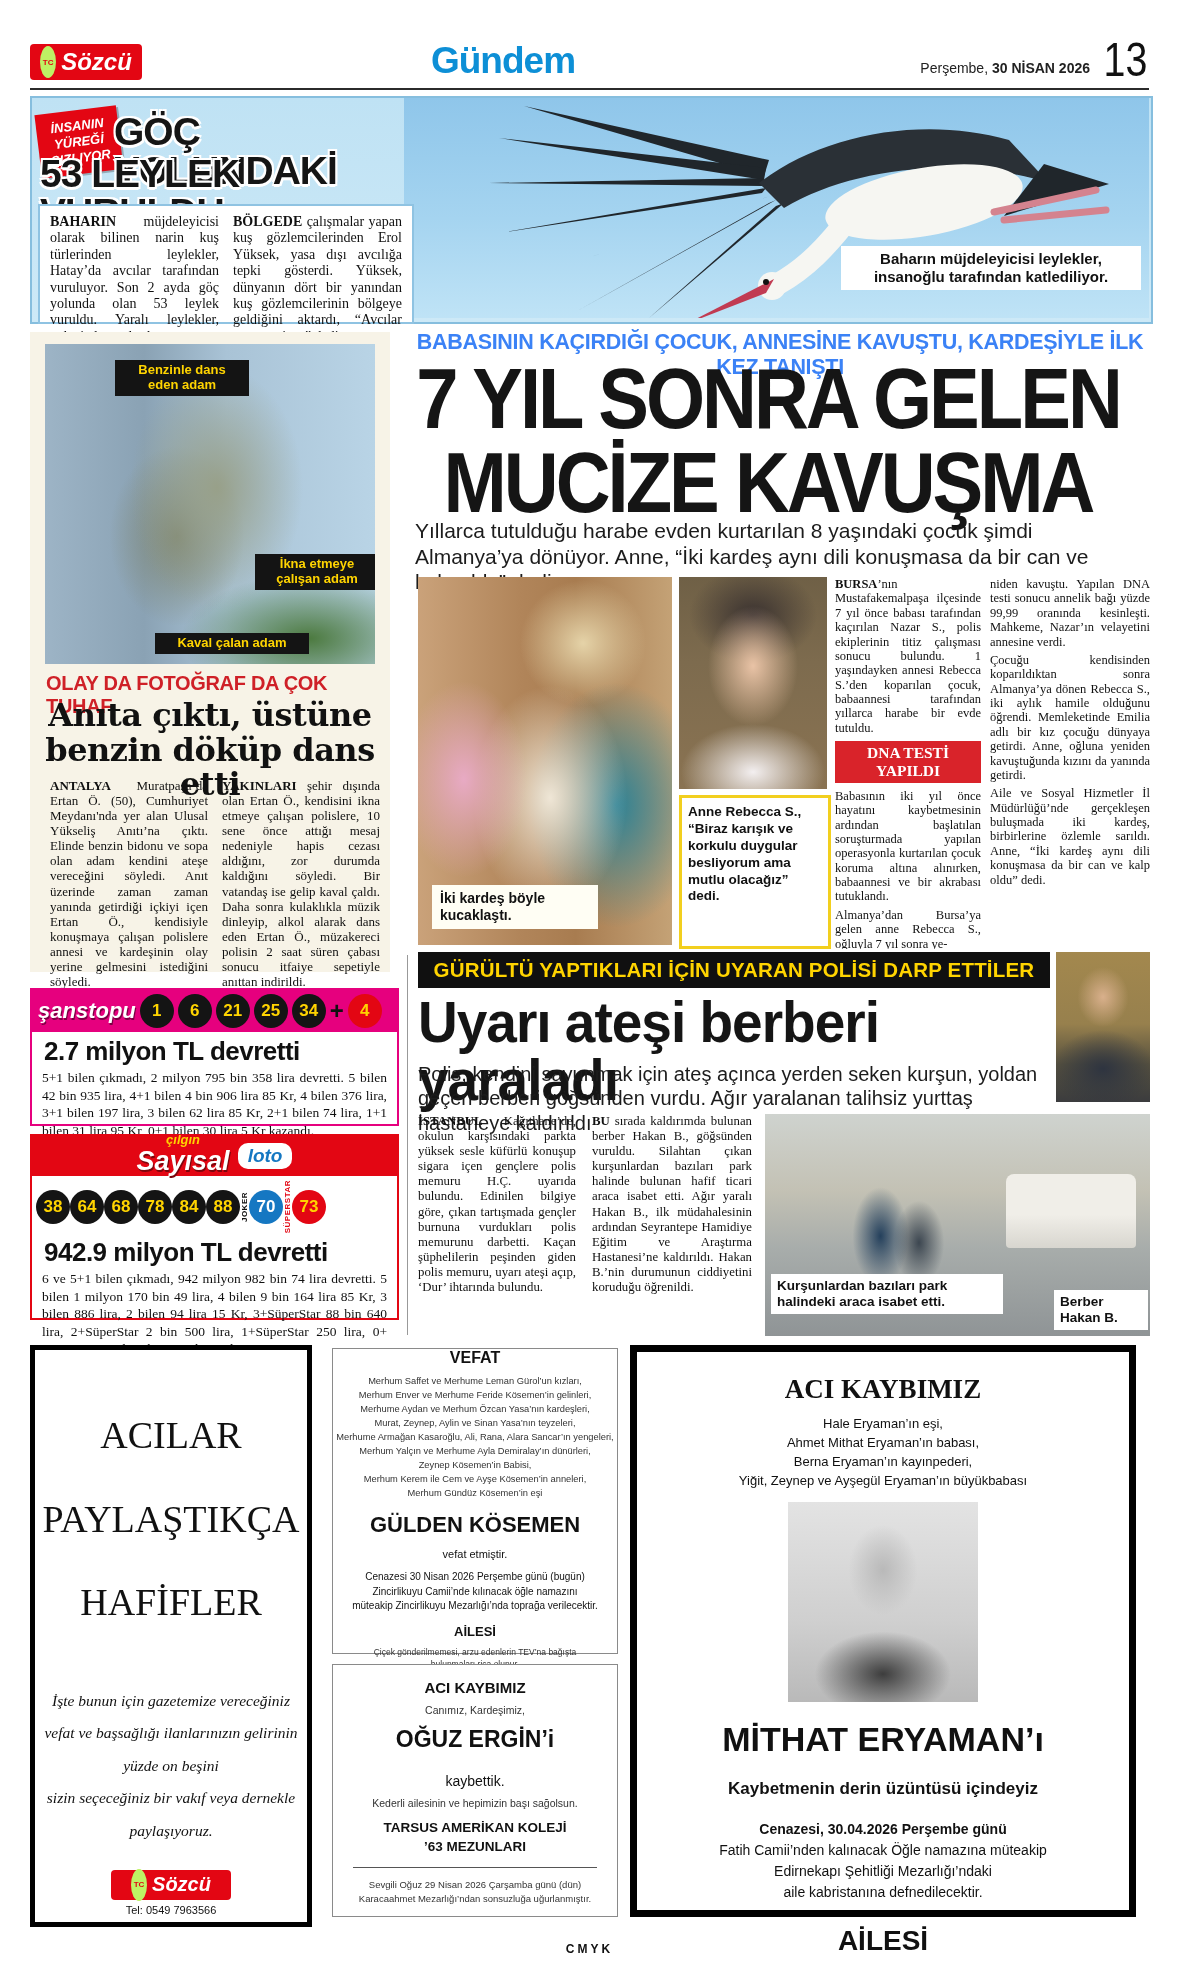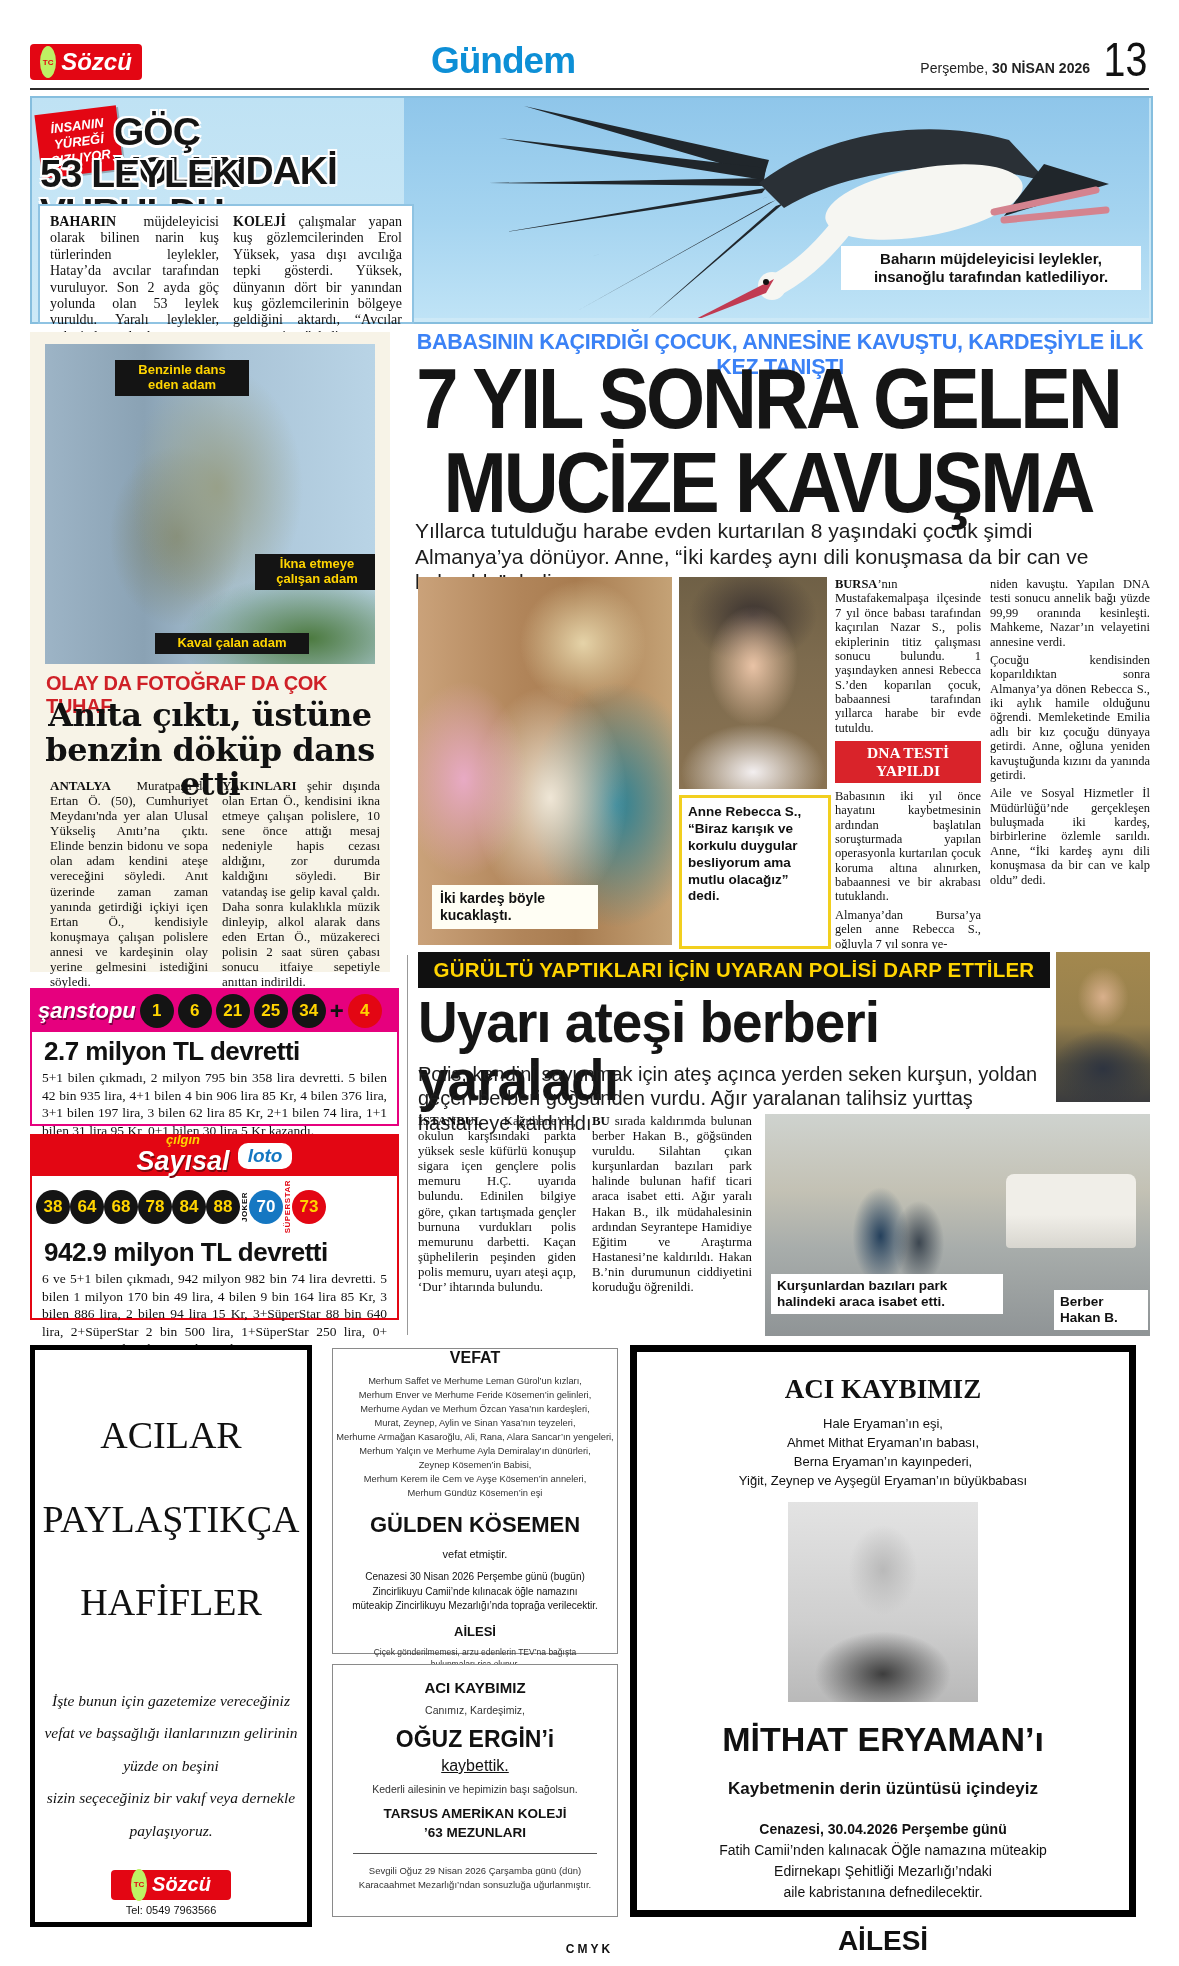--- a/index.html
+++ b/index.html
@@ -142,21 +142,21 @@
       <span>YÜREĞİ</span>
       <span>SIZLIYOR</span>
     </div>
     <div class="abs big-head" style="left:82px;top:14px;width:296px;font-size:39px;">GÖÇ YOLUNDAKİ</div>
     <div class="abs big-head" style="left:8px;top:56px;width:372px;font-size:39px;">53 LEYLEK VURULDU</div>
     <div class="abs stork-textbox" style="left:6px;top:106px;width:352px;height:100px;">
       <div class="news just" style="width:176px;font-size:14px;line-height:1.17;">
         <span class="b">BAHARIN</span><span> müjdeleyicisi olarak bilinen narin kuş türlerinden leylekler, Hatay’da avcılar tarafından vuruluyor. Son 2 ayda göç yolunda olan 53 leylek vuruldu. Yaralı leylekler, tedavi altına alındı.</span>
       </div>
       <div class="news just" style="width:176px;font-size:14px;line-height:1.17;">
-        <span class="b">KOLEJİ</span><span> çalışmalar yapan kuş gözlemcilerinden Erol Yüksek, yasa dışı avcılığa tepki gösterdi. Yüksek, dünyanın dört bir yanından kuş gözlemcilerinin bölgeye geldiğini aktardı, “Avcılar zarar veriyor” dedi.</span>
+        <span class="b">BÖLGEDE</span><span> çalışmalar yapan kuş gözlemcilerinden Erol Yüksek, yasa dışı avcılığa tepki gösterdi. Yüksek, dünyanın dört bir yanından kuş gözlemcilerinin bölgeye geldiğini aktardı, “Avcılar zarar veriyor” dedi.</span>
       </div>
     </div>
   </div>
 
   <div class="abs kicker ctr" style="left:400px;top:330px;width:760px;">BABASININ KAÇIRDIĞI ÇOCUK, ANNESİNE KAVUŞTU, KARDEŞİYLE İLK KEZ TANIŞTI</div>
   <div class="abs mega ctr" style="left:413px;top:356px;width:710px;font-size:76px;">7 YIL SONRA GELEN</div>
   <div class="abs mega ctr" style="left:413px;top:440px;width:710px;font-size:76px;">MUCİZE KAVUŞMA</div>
   <div class="abs sub" style="left:415px;top:518px;width:706px;">Yıllarca tutulduğu harabe evden kurtarılan 8 yaşındaki çocuk şimdi Almanya’ya dönüyor. Anne, “İki kardeş aynı dili konuşmasa da bir can ve kalp oldu” dedi</div>
 
   <div class="abs photo kids-photo" style="left:418px;top:577px;width:254px;height:368px;">
@@ -293,21 +293,21 @@
     <div style="font-size:11px;margin-top:10px;">vefat etmiştir.</div>
     <div style="font-size:10px;line-height:1.45;margin:10px 18px 0 18px;">Cenazesi 30 Nisan 2026 Perşembe günü (bugün) Zincirlikuyu Camii’nde kılınacak öğle namazını müteakip Zincirlikuyu Mezarlığı’nda toprağa verilecektir.</div>
     <div class="b" style="font-size:13px;margin-top:10px;">AİLESİ</div>
     <div style="font-size:8.5px;line-height:1.4;margin:8px 30px 0 30px;color:#333;">Çiçek gönderilmemesi, arzu edenlerin TEV’na bağışta bulunmaları rica olunur.</div>
   </div>
 
   <div class="abs obit-border-thin ctr" style="left:332px;top:1664px;width:286px;height:253px;padding-top:14px;box-sizing:border-box;">
     <div class="b" style="font-size:15px;">ACI KAYBIMIZ</div>
     <div style="font-size:10.5px;margin-top:8px;color:#333;">Canımız, Kardeşimiz,</div>
     <div class="b" style="font-size:23px;margin-top:10px;">OĞUZ ERGİN’i</div>
-    <div style="font-size:16px;margin-top:4px;text-decoration:underline;">kaybettik.</div>
+    <div style="font-size:14px;margin-top:20px;">kaybettik.</div>
     <div style="font-size:10.5px;margin-top:8px;color:#333;">Kederli ailesinin ve hepimizin başı sağolsun.</div>
     <div class="b" style="font-size:13.5px;margin-top:10px;line-height:1.4;">
       <div>TARSUS AMERİKAN KOLEJİ</div>
       <div>’63 MEZUNLARI</div>
     </div>
     <div class="hr" style="margin:10px 20px;"></div>
     <div style="font-size:9.5px;line-height:1.45;margin:0 24px;color:#333;">Sevgili Oğuz 29 Nisan 2026 Çarşamba günü (dün) Karacaahmet Mezarlığı’ndan sonsuzluğa uğurlanmıştır.</div>
   </div>
 
   <div class="abs obit-border-thick ctr" style="left:630px;top:1345px;width:506px;height:572px;box-sizing:border-box;padding-top:22px;">

